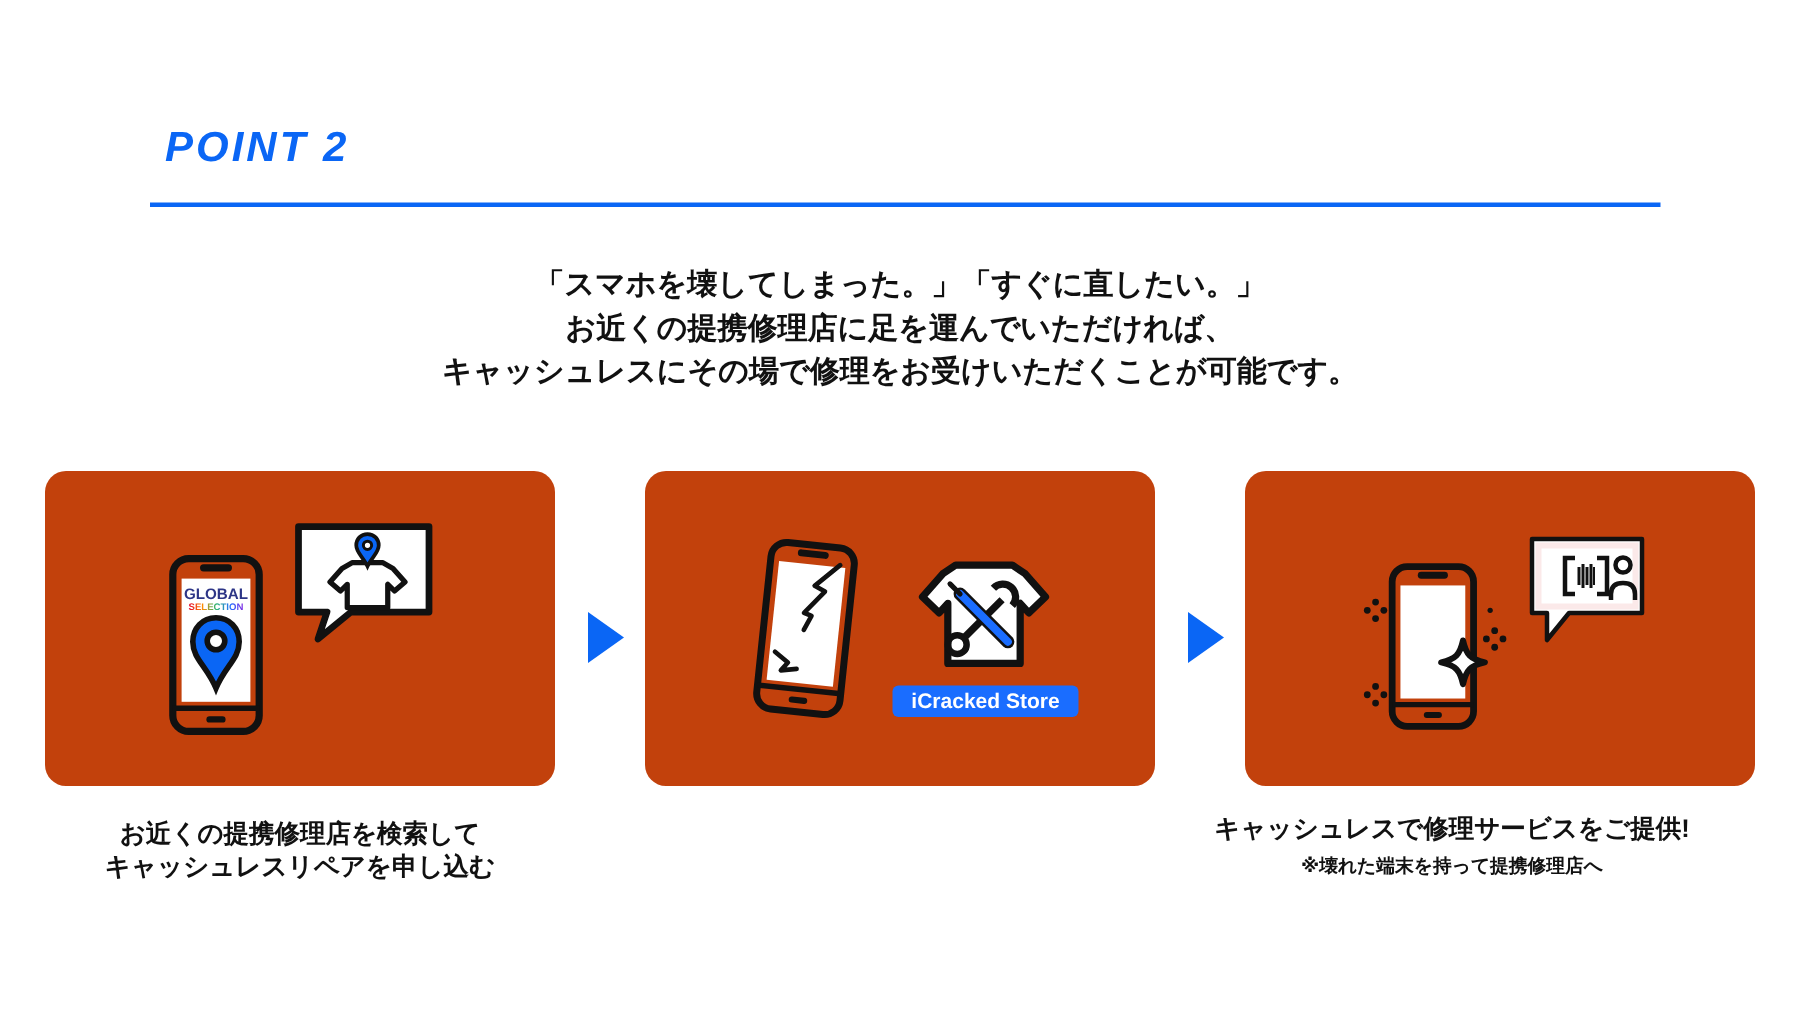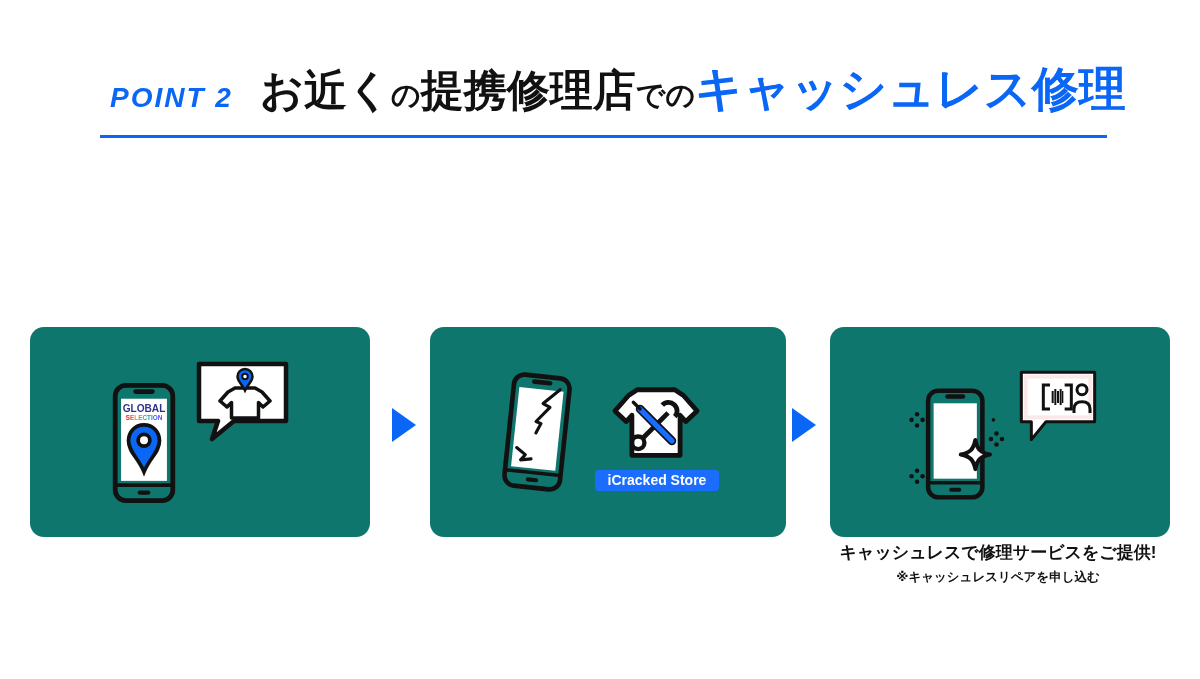--- a/index.html
+++ b/index.html
@@ -13,52 +13,56 @@
   .title .big{font-size:43px;color:#111111;}
   .title .small{font-size:29px;color:#111111;}
   .title .hl{font-size:47px;color:#0A66F5;}
   .header-rule{position:absolute;left:100px;top:135px;width:1007px;height:3px;background:#0A66F5;}
 
   
   .intro{position:absolute;left:0;top:176px;width:1200px;text-align:center;
          font-size:20px;font-weight:800;line-height:29px;color:#111111;}
 
   
-  .panel{position:absolute;top:327px;width:340px;height:210px;background:#0f766e;border-radius:14px;}
-  .panel.p1{left:30px;} .panel.p2{left:430px;padding-left:16px;} .panel.p3{left:830px;}
+  .panel{position:absolute;top:314px;width:340px;height:210px;background:#c2410c;border-radius:14px;}
+  .panel.p1{left:30px;} .panel.p2{left:430px;} .panel.p3{left:830px;}
 
   .arrow{position:absolute;top:408px;width:0;height:0;
          border-top:17px solid transparent;border-bottom:17px solid transparent;
          border-left:24px solid #0A66F5;}
   .arrow.a1{left:392px;} .arrow.a2{left:792px;}
 
   .abs{position:absolute;}
 
   
   .caption{position:absolute;text-align:center;font-weight:800;color:#111111;
            font-size:17px;line-height:22px;}
   .cap1{left:30px;top:545px;width:340px;}
   .cap2{left:430px;top:555px;width:340px;}
-  .cap3{left:808px;top:542px;width:380px;line-height:21px;}
+  .cap3{left:778px;top:542px;width:380px;line-height:21px;}
   .cap3 .sup{font-size:10px;vertical-align:super;}
   .footnote{font-size:12.5px;margin-top:4px;font-weight:800;}
 
   .store-badge{position:absolute;left:165px;top:143px;width:124px;height:21px;
                background:#1A6DFF;color:#ffffff;font-weight:800;font-size:14px;
                line-height:21px;text-align:center;border-radius:4px;}
 </style>
 </head>
 <body>
 
 <div id="page">
 
   <div class="point-label">POINT 2</div>
-  <div class="title"><span class="big">お近く</span><span class="small">の</span><span class="big">提携修理店</span><span class="small">での</span><span class="hl">キャッシュレス修理</span></div>
   <div class="header-rule"></div>
 
+  <div class="intro">
+    <div>「スマホを壊してしまった。」「すぐに直したい。」</div>
+    <div>お近くの提携修理店に足を運んでいただければ、</div>
+    <div>キャッシュレスにその場で修理をお受けいただくことが可能です。</div>
+  </div>
 
   <div class="panel p1">
 
     <svg class="abs" style="left:82px;top:55px;" width="64" height="122" viewBox="0 0 120 228">
       <defs>
         <linearGradient id="rainbow" x1="0" y1="0" x2="1" y2="0">
           <stop offset="0" stop-color="#E4002B"></stop>
             <stop offset="0.25" stop-color="#FF8A00"></stop>
           <stop offset="0.5" stop-color="#2BB673"></stop>
             <stop offset="0.75" stop-color="#2670FF"></stop>
@@ -157,20 +161,24 @@
       <g>
         <circle cx="192" cy="62" r="15" fill="none" stroke="#111" stroke-width="9"></circle>
         <path d="M168 132 V120 Q168 98 192 98 Q216 98 216 120 V132" fill="none" stroke="#111" stroke-width="9"></path>
       </g>
     </svg>
   </div>
 
   <div class="arrow a1"></div>
   <div class="arrow a2"></div>
 
+  <div class="caption cap1">
+    <div>お近くの提携修理店を検索して</div>
+    <div>キャッシュレスリペアを申し込む</div>
+  </div>
 
 
   <div class="caption cap3">
     <div>キャッシュレスで修理サービスをご提供!</div>
-    <div class="footnote">※キャッシュレスリペアを申し込む</div>
+    <div class="footnote">※壊れた端末を持って提携修理店へ</div>
   </div>
 
 </div>
 
 </body></html>

